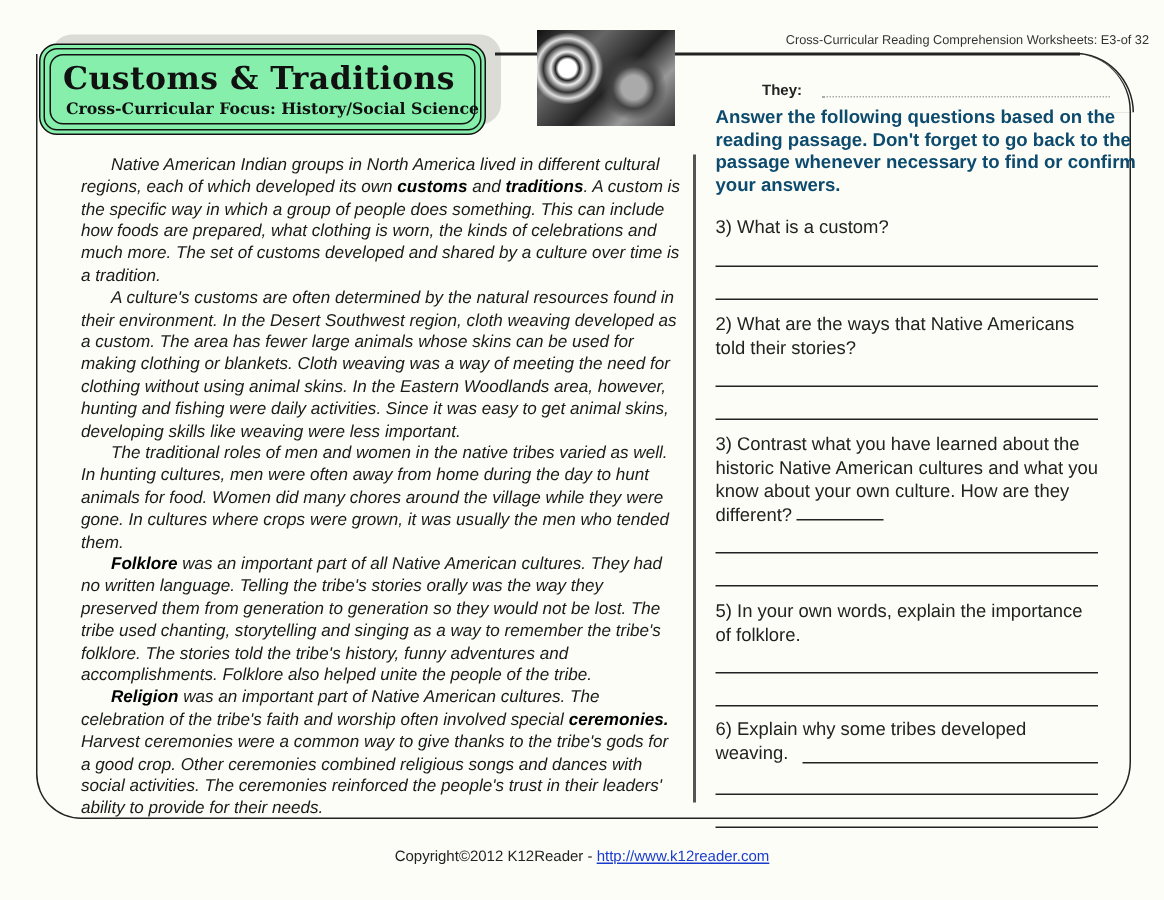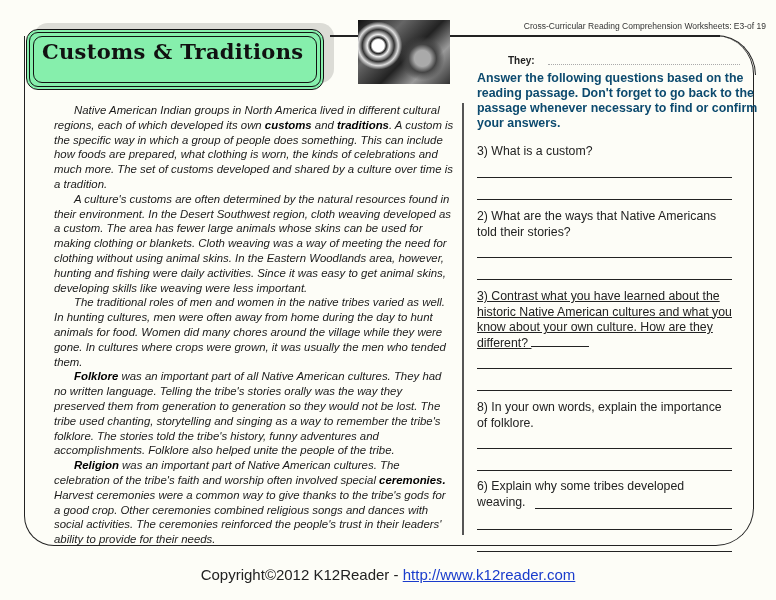--- a/index.html
+++ b/index.html
@@ -73,39 +73,40 @@
     font-size:12.4px; line-height:15px; font-weight:bold; color:#0c4a6e;
   }
   .questions {
     position:absolute; left:477px; top:144px; width:258px; font-size:12.3px; color:#222;
   }
   .q { position:absolute; left:0; width:258px; line-height:15.5px; }
   .aline { position:absolute; left:0; width:255px; border-bottom:1.2px solid #222; }
   .inline-line { display:inline-block; border-bottom:1.2px solid #222; vertical-align:baseline; }
   .footer {
     position:absolute; left:0; width:776px; top:566px; text-align:center;
-    font-size:15px; color:#222;
+    font-size:10px; color:#222;
   }
   .footer a { color:#1a3ccc; text-decoration:underline; }
 </style>
 </head>
 <body>
 
 <div class="title-shadow"></div>
 <div class="frame"></div>
 <div class="frame-top-line"></div>
 <div class="frame-top-right"></div>
 
 <div class="title-box">
   <div class="title-inner"></div>
   <div class="title">Customs &amp; Traditions</div>
+  <div class="subtitle">Cross-Curricular Focus: History/Social Science</div>
 </div>
 
 <div class="photo"></div>
-<div class="header-ref">Cross-Curricular Reading Comprehension Worksheets: E3-of 19</div>
+<div class="header-ref">Cross-Curricular Reading Comprehension Worksheets: E3-of 32</div>
 
 <div class="passage">
   <p class="ind"><span>Native American Indian groups in North America lived in different cultural regions, each of which developed its own </span><b>customs</b><span> and </span><b>traditions</b><span>. A custom is the specific way in which a group of people does something. This can include how foods are prepared, what clothing is worn, the kinds of celebrations and much more. The set of customs developed and shared by a culture over time is a tradition.</span></p>
   <p class="ind">A culture's customs are often determined by the natural resources found in their environment. In the Desert Southwest region, cloth weaving developed as a custom. The area has fewer large animals whose skins can be used for making clothing or blankets. Cloth weaving was a way of meeting the need for clothing without using animal skins. In the Eastern Woodlands area, however, hunting and fishing were daily activities. Since it was easy to get animal skins, developing skills like weaving were less important.</p>
   <p class="ind">The traditional roles of men and women in the native tribes varied as well. In hunting cultures, men were often away from home during the day to hunt animals for food. Women did many chores around the village while they were gone. In cultures where crops were grown, it was usually the men who tended them.</p>
   <p class="ind"><b>Folklore</b><span> was an important part of all Native American cultures. They had no written language. Telling the tribe's stories orally was the way they preserved them from generation to generation so they would not be lost. The tribe used chanting, storytelling and singing as a way to remember the tribe's folklore. The stories told the tribe's history, funny adventures and accomplishments. Folklore also helped unite the people of the tribe.</span></p>
   <p class="ind"><b>Religion</b><span> was an important part of Native American cultures. The celebration of the tribe's faith and worship often involved special </span><b>ceremonies.</b><span> Harvest ceremonies were a common way to give thanks to the tribe's gods for a good crop. Other ceremonies combined religious songs and dances with social activities. The ceremonies reinforced the people's trust in their leaders' ability to provide for their needs.</span></p>
 </div>
 
 <div class="divider"></div>
@@ -117,25 +118,25 @@
 
 <div class="questions">
   <div class="q" style="top:0">3) What is a custom?</div>
   <div class="aline" style="top:33px"></div>
   <div class="aline" style="top:55px"></div>
 
   <div class="q" style="top:65px">2) What are the ways that Native Americans told their stories?</div>
   <div class="aline" style="top:113px"></div>
   <div class="aline" style="top:135px"></div>
 
-  <div class="q" style="top:145px; width:262px;text-decoration:underline;"><span>3) Contrast what you have learned about the historic Native American cultures and what you know about your own culture. How are they different?</span> <span class="inline-line" style="width:58px"></span></div>
+  <div class="q" style="top:145px; width:262px;"><span>3) Contrast what you have learned about the historic Native American cultures and what you know about your own culture. How are they different?</span> <span class="inline-line" style="width:58px"></span></div>
   <div class="aline" style="top:224px"></div>
   <div class="aline" style="top:246px"></div>
 
-  <div class="q" style="top:256px">8) In your own words, explain the importance of folklore.</div>
+  <div class="q" style="top:256px">5) In your own words, explain the importance of folklore.</div>
   <div class="aline" style="top:304px"></div>
   <div class="aline" style="top:326px"></div>
 
   <div class="q" style="top:335px; width:210px;">6) Explain why some tribes developed weaving.</div>
   <div class="aline" style="top:364px; left:58px; width:197px;"></div>
   <div class="aline" style="top:385px"></div>
   <div class="aline" style="top:407px"></div>
 </div>
 
 <div class="footer">

